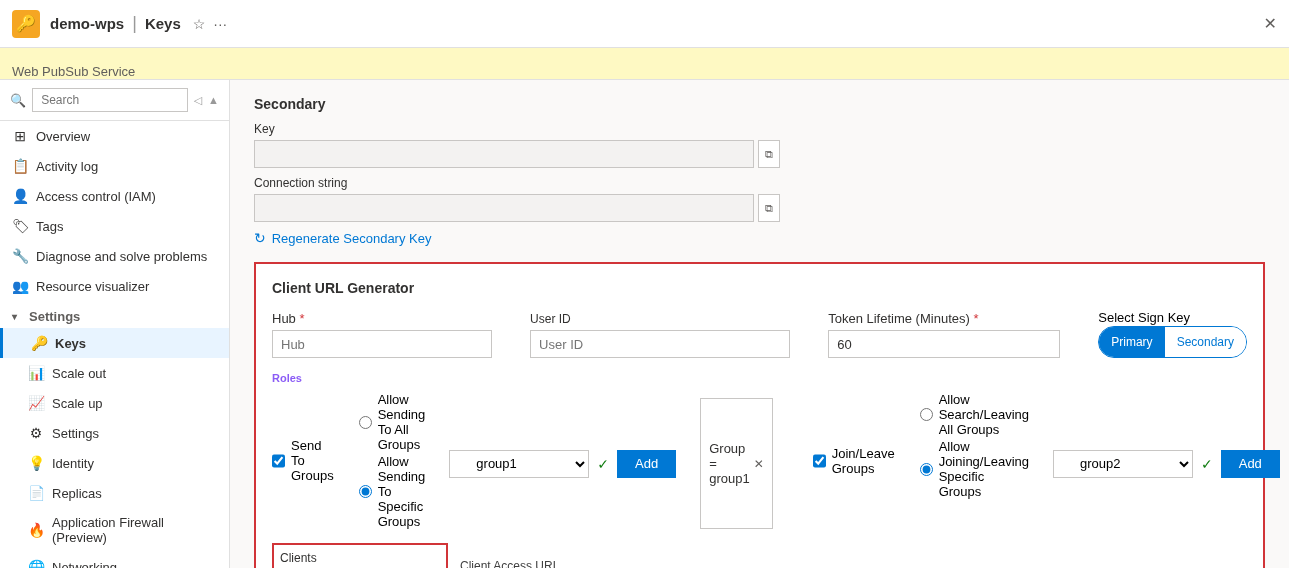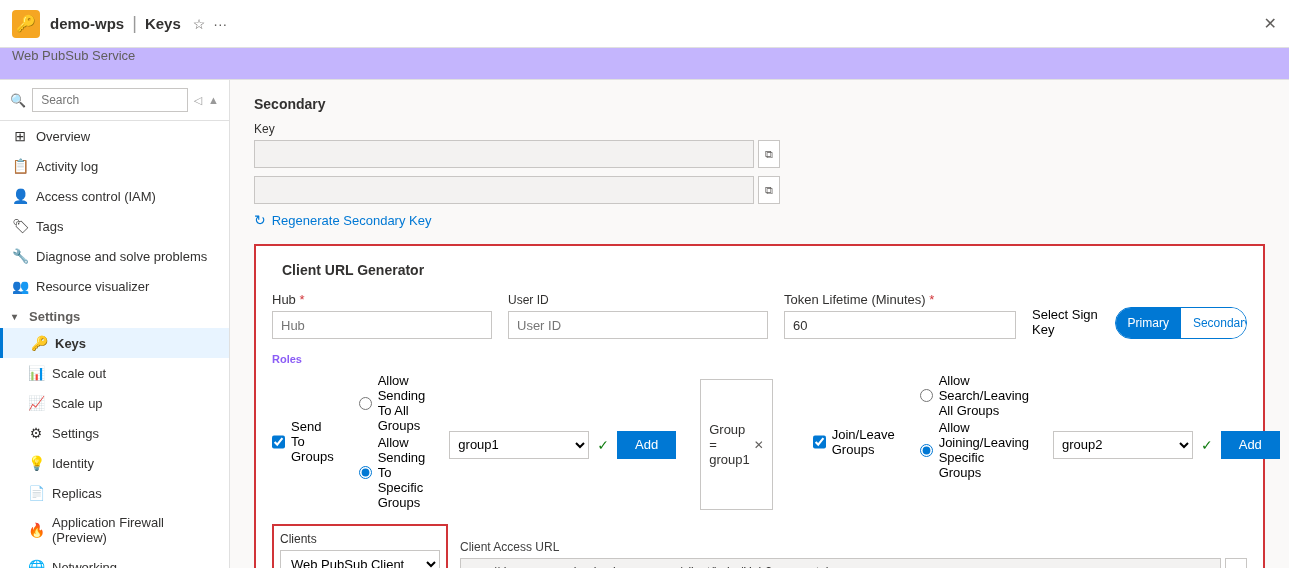--- a/index.html
+++ b/index.html
@@ -8,21 +8,21 @@
     
     .title-bar { background: #fff; display: flex; align-items: center; padding: 0 12px; height: 48px; border-bottom: 1px solid #e0e0e0; }
     .title-bar-icon { width: 28px; height: 28px; background: #f5a623; border-radius: 4px; display: flex; align-items: center; justify-content: center; margin-right: 10px; font-size: 16px; }
     .title-bar-text { font-size: 15px; font-weight: 600; color: #323130; }
     .title-bar-separator { color: #999; margin: 0 8px; font-size: 18px; }
     .title-bar-actions { margin-left: 12px; display: flex; gap: 8px; }
     .title-bar-actions span { color: #605e5c; cursor: pointer; font-size: 14px; }
     .title-bar-close { margin-left: auto; font-size: 16px; color: #605e5c; cursor: pointer; }
 
     
-    .sub-title-bar { background: #c4b5fd; display: flex; align-items: flex-start; padding: 0 12px; height: 32px; border-bottom: 1px solid #e0e0e0; font-size: 12px; color: #605e5c; }
+    .sub-title-bar { background: #fef9c3; display: flex; align-items: flex-end; padding: 0 12px; height: 32px; border-bottom: 1px solid #e0e0e0; font-size: 12px; color: #605e5c; }
 
     
     .main-layout { display: flex; flex: 1; overflow: hidden; }
 
     
     .sidebar { width: 230px; background: #fff; border-right: 1px solid #e0e0e0; display: flex; flex-direction: column; overflow-y: auto; }
     .sidebar-search { padding: 8px 10px; border-bottom: 1px solid #e0e0e0; display: flex; align-items: center; gap: 6px; }
     .sidebar-search input { border: 1px solid #c8c6c4; padding: 4px 8px; width: 100%; font-size: 12px; outline: none; color: #323130; }
     .sidebar-search-icon { color: #605e5c; font-size: 13px; }
     .sidebar-item { display: flex; align-items: center; padding: 7px 12px; cursor: pointer; color: #323130; gap: 8px; font-size: 13px; }
@@ -40,49 +40,49 @@
     .section-title { font-size: 14px; font-weight: 600; color: #323130; margin-bottom: 10px; }
     .key-label { font-size: 12px; color: #323130; margin-bottom: 4px; }
     .key-input-row { display: flex; align-items: center; gap: 4px; margin-bottom: 8px; }
     .key-input { width: 500px; height: 28px; border: 1px solid #c8c6c4; padding: 0 8px; background: #f3f2f1; color: #323130; font-size: 13px; outline: none; }
     .copy-btn { border: 1px solid #c8c6c4; background: #fff; padding: 4px 6px; cursor: pointer; font-size: 11px; color: #605e5c; height: 28px; display: flex; align-items: center; }
     .regenerate-btn { display: flex; align-items: center; gap: 6px; color: #0078d4; cursor: pointer; font-size: 13px; margin-top: 8px; background: none; border: none; }
     .regenerate-icon { font-size: 14px; }
 
     
     .client-url-box { border: 2px solid #d13438; background: #fff; padding: 16px; margin-top: 16px; }
-    .client-url-title { font-size: 14px; font-weight: 600; color: #323130; margin-bottom: 14px; margin-left: 10px; }
+    .client-url-title { font-size: 14px; font-weight: 600; color: #323130; margin-bottom: 14px; }
     .form-row { display: flex; gap: 16px; margin-bottom: 14px; align-items: flex-end; justify-content: space-between; }
     .form-group { display: flex; flex-direction: column; gap: 4px; }
     .form-group label { font-size: 12px; color: #323130; }
     .form-group label .required { color: #d13438; }
     .form-group input { border: 1px solid #c8c6c4; padding: 4px 8px; height: 28px; font-size: 13px; color: #323130; outline: none; }
     .form-group .hub-input { width: 220px; }
     .form-group .userid-input { width: 260px; }
     .form-group .token-input { width: 232px; }
 
     
-    .sign-key-group { display: flex; flex-direction: row; gap: 1px; }
+    .sign-key-group { display: flex; flex-direction: column; gap: 1px; }
     .sign-key-toggle { display: flex; border-radius: 16px; overflow: hidden; border: 1px solid #0078d4; }
     .sign-key-btn { padding: 8px 12px; font-size: 12px; cursor: pointer; border: none; background: #fff; color: #0078d4; }
     .sign-key-btn.active { background: #0078d4; color: #fff; }
 
     
     .roles-label { font-size: 11px; font-weight: 600; color: #8b5cf6; margin-bottom: 8px; }
     .roles-grid { display: grid; grid-template-columns: 1fr 1fr; gap: 8px 40px; }
     .role-item { display: flex; flex-direction: row; gap: 4px; }
     .role-check { display: flex; align-items: center; gap: 6px; font-size: 13px; }
     .role-check input[type=checkbox] { width: 14px; height: 14px; accent-color: #0078d4; }
     .role-radio { display: flex; align-items: center; gap: 6px; font-size: 13px; }
     .role-radio input[type=radio] { width: 13px; height: 13px; accent-color: #0078d4; }
     .role-sub { padding-left: 20px; display: flex; flex-direction: column; gap: 2px; }
 
     
     .group-add-row { display: flex; align-items: center; gap: 8px; margin-top: 6px; padding-left: 20px; }
-    .group-select { border: 1px solid #c8c6c4; padding: 3px 4px; height: 28px; width: 140px; font-size: 13px; background: #fff; }
+    .group-select { border: 1px solid #c8c6c4; padding: 3px 22px; height: 28px; width: 140px; font-size: 13px; background: #fff; }
     .group-add-btn { background: #0078d4; color: #fff; border: none; padding: 4px 16px; height: 28px; cursor: pointer; font-size: 13px; border: 2px solid #0078d4; }
     .group-tag { display: inline-flex; align-items: center; gap: 4px; border: 1px solid #c8c6c4; background: #fff; padding: 3px 8px; margin-top: 6px; margin-left: 20px; font-size: 12px; color: #323130; }
     .group-tag-x { cursor: pointer; color: #605e5c; font-size: 12px; }
 
     
     .client-access-row { display: flex; align-items: flex-end; gap: 12px; margin-top: 14px; }
     .client-select-group { display: flex; flex-direction: column; gap: 4px; border: 2px solid #d13438; padding: 6px; }
     .client-select-label { font-size: 12px; color: #323130; }
     .client-select { border: 1px solid #c8c6c4; padding: 3px 6px; height: 28px; width: 160px; font-size: 13px; background: #fff; }
     .url-group { display: flex; flex-direction: column; gap: 4px; flex: 1; }
@@ -183,20 +183,21 @@
   <div class="content">
     <div class="content-inner">
 
       <div>
         <div class="section-title">Secondary</div>
         <div class="key-label">Key</div>
         <div class="key-input-row">
           <input class="key-input" type="text" value="" style="">
           <button class="copy-btn">⧉</button>
         </div>
+        <div class="key-label">Connection string</div>
         <div class="key-input-row">
           <input class="key-input" type="text" value="" style="">
           <button class="copy-btn">⧉</button>
         </div>
         <button class="regenerate-btn">
           <span class="regenerate-icon">↻</span>
           <span>Regenerate Secondary Key</span>
         </button>
       </div>
 

